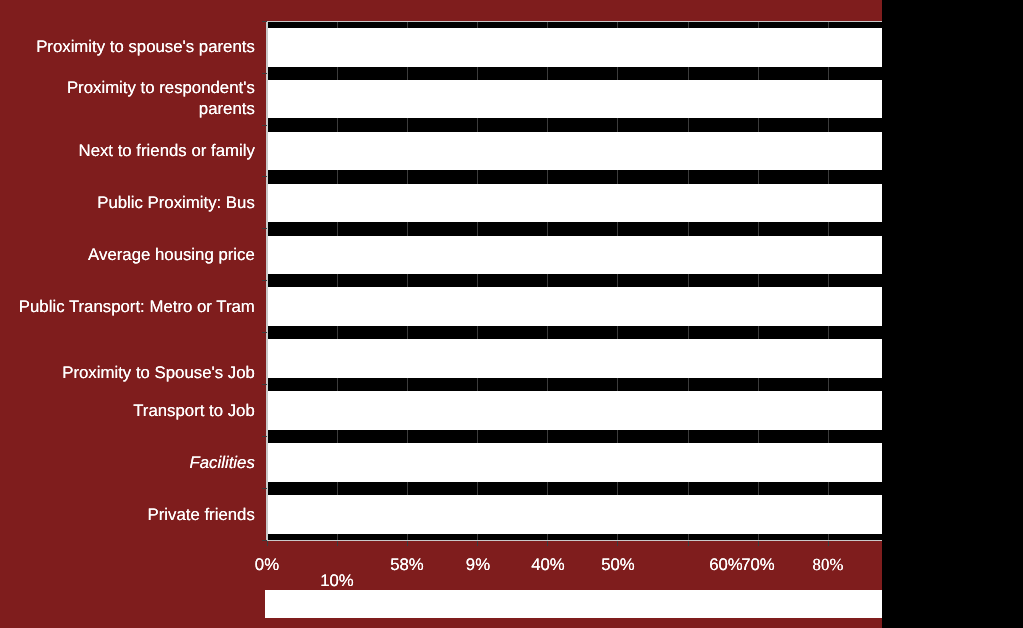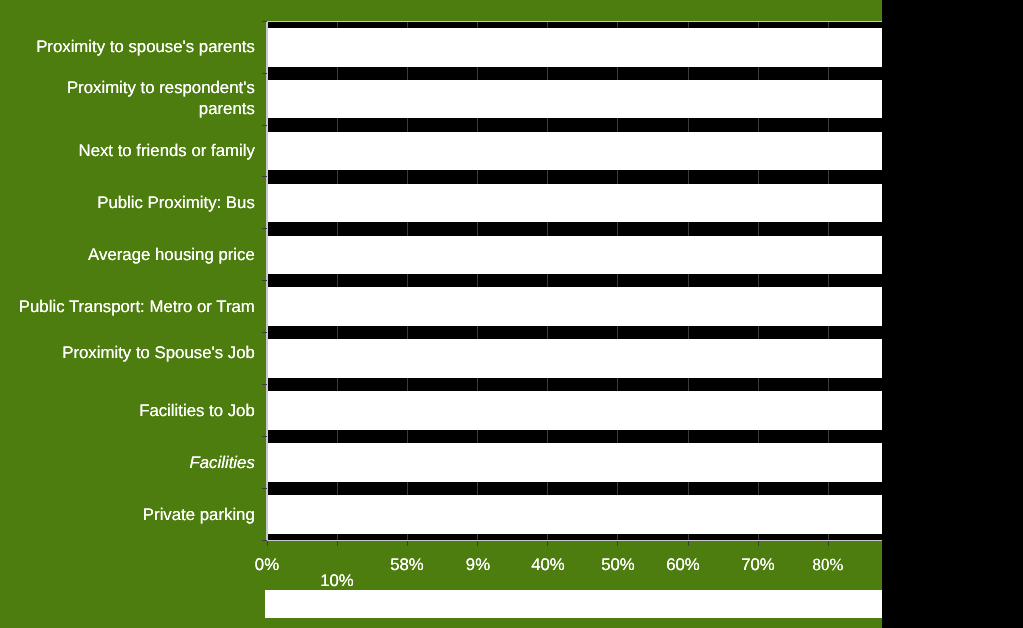--- a/index.html
+++ b/index.html
@@ -1,19 +1,19 @@
 <!DOCTYPE html>
 <html><head>
 <meta charset="utf-8">
 <style>
   html,body{margin:0;padding:0;background:#000;}
   body{width:1023px;height:628px;overflow:hidden;
        font-family:"Liberation Sans",sans-serif;
        -webkit-font-smoothing:antialiased;text-rendering:geometricPrecision;}
-  #root{position:relative;width:882px;height:628px;background:#4d7c0f;overflow:hidden;}
+  #root{position:relative;width:882px;height:628px;background:#7f1d1d;overflow:hidden;}
 
   
   #plot{position:absolute;background:#000;overflow:hidden;}
   .gridline{position:absolute;top:0;bottom:0;width:1px;background:#3c3c3c;}
   .bar{position:absolute;left:0;background:#fff;}
 
   
   .frameline{position:absolute;background:#c9c9c9;}
 
   
@@ -38,24 +38,24 @@
 <div id="root">
 
   <div id="labels">
     <div class="catlabel" style="width: 254.8px; line-height: 21.4px; top: 36.165px; color: rgb(255, 255, 255);">Proximity to spouse's parents</div>
     <div class="catlabel" style="width: 254.8px; line-height: 21.4px; top: 76.895px; color: rgb(255, 255, 255);">Proximity to respondent's
 parents</div>
     <div class="catlabel" style="width: 254.8px; line-height: 21.4px; top: 140.025px; color: rgb(255, 255, 255);">Next to friends or family</div>
     <div class="catlabel" style="width: 254.8px; line-height: 21.4px; top: 191.955px; color: rgb(255, 255, 255);">Public Proximity: Bus</div>
     <div class="catlabel" style="width: 254.8px; line-height: 21.4px; top: 243.885px; color: rgb(255, 255, 255);">Average housing price</div>
     <div class="catlabel" style="width: 254.8px; line-height: 21.4px; top: 295.815px; color: rgb(255, 255, 255); text-align: right;">Public Transport: Metro or Tram</div>
-    <div class="catlabel" style="width: 254.8px; line-height: 21.4px; top: 342px; color: rgb(255, 255, 255);">Proximity to Spouse's Job</div>
-    <div class="catlabel" style="width: 254.8px; line-height: 21.4px; top: 399.675px; color: rgb(255, 255, 255);">Facilities to Job</div>
+    <div class="catlabel" style="width: 254.8px; line-height: 21.4px; top: 362px; color: rgb(255, 255, 255);">Proximity to Spouse's Job</div>
+    <div class="catlabel" style="width: 254.8px; line-height: 21.4px; top: 399.675px; color: rgb(255, 255, 255);">Transport to Job</div>
     <div class="catlabel" style="width: 254.8px; line-height: 21.4px; top: 451.605px; color: rgb(255, 255, 255); font-style: italic;">Facilities</div>
-    <div class="catlabel" style="width: 254.8px; line-height: 21.4px; top: 503.535px; color: rgb(255, 255, 255);">Private parking</div>
+    <div class="catlabel" style="width: 254.8px; line-height: 21.4px; top: 503.535px; color: rgb(255, 255, 255);">Private friends</div>
   </div>
 
   <div id="plot" style="left: 267px; top: 21.2px; width: 701.7px; height: 519.3px; background: rgb(0, 0, 0);">
     <div id="grid">
       <div class="gridline" style="left: 69.67px; background: rgb(60, 60, 60);"></div>
       <div class="gridline" style="left: 139.84px; background: rgb(60, 60, 60);"></div>
       <div class="gridline" style="left: 210.01px; background: rgb(60, 60, 60);"></div>
       <div class="gridline" style="left: 280.18px; background: rgb(60, 60, 60);"></div>
       <div class="gridline" style="left: 350.35px; background: rgb(60, 60, 60);"></div>
       <div class="gridline" style="left: 420.52px; background: rgb(60, 60, 60);"></div>
@@ -109,21 +109,21 @@
     <div class="xtick" style="left: 757.69px; top: 540.5px; height: 5px; background: rgb(60, 60, 60);"></div>
     <div class="xtick" style="left: 827.86px; top: 540.5px; height: 5px; background: rgb(60, 60, 60);"></div>
     <div class="xtick" style="left: 898.03px; top: 540.5px; height: 5px; background: rgb(60, 60, 60);"></div>
     <div class="xtick" style="left: 968.2px; top: 540.5px; height: 5px; background: rgb(60, 60, 60);"></div>
     <div class="xticklabel" style="left: 207px; top: 552.7px; color: rgb(255, 255, 255);">0%</div>
     <div class="xticklabel" style="left: 277.17px; top: 552.7px; color: rgb(255, 255, 255); margin-top: 16px;">10%</div>
     <div class="xticklabel" style="left: 347.34px; top: 552.7px; color: rgb(255, 255, 255);">58%</div>
     <div class="xticklabel" style="left: 417.51px; top: 552.7px; color: rgb(255, 255, 255);">9%</div>
     <div class="xticklabel" style="left: 487.68px; top: 552.7px; color: rgb(255, 255, 255);">40%</div>
     <div class="xticklabel" style="left: 557.85px; top: 552.7px; color: rgb(255, 255, 255);">50%</div>
-    <div class="xticklabel" style="left: 623px; top: 552.7px; color: rgb(255, 255, 255);">60%</div>
+    <div class="xticklabel" style="left: 666px; top: 552.7px; color: rgb(255, 255, 255);">60%</div>
     <div class="xticklabel" style="left: 698.19px; top: 552.7px; color: rgb(255, 255, 255);">70%</div>
     <div class="xticklabel" style="left: 768.36px; top: 552.7px; color: rgb(255, 255, 255); font-family: Liberation Serif, serif;">80%</div>
     <div class="xticklabel" style="left: 838.53px; top: 537px; color: rgb(255, 255, 255);">90%</div>
     <div class="xticklabel" style="left: 908.7px; top: 552.7px; color: rgb(255, 255, 255);">100%</div>
   </div>
 
   <div id="legend" style="left: 264.6px; top: 590.1px; width: 726.3px; height: 27.6px; background: rgb(255, 255, 255);"></div>
 </div>
 
 </body></html>

